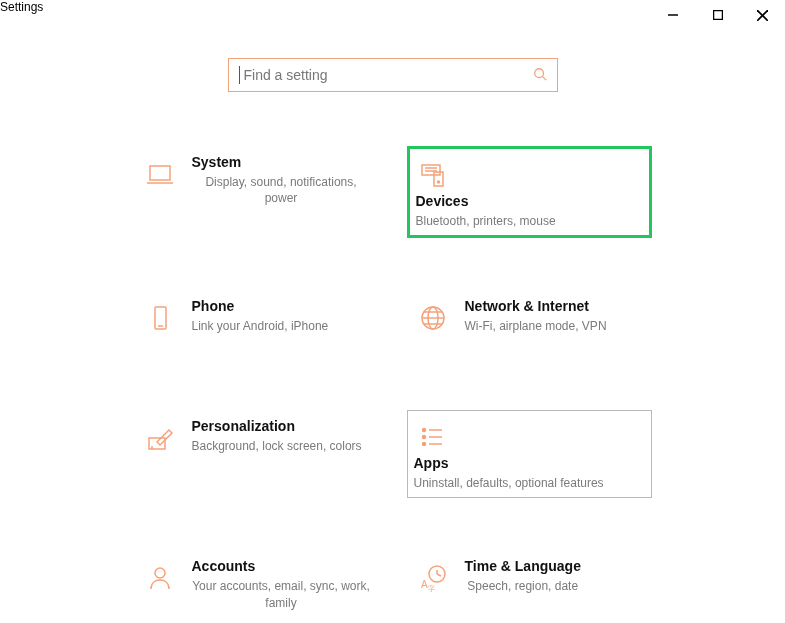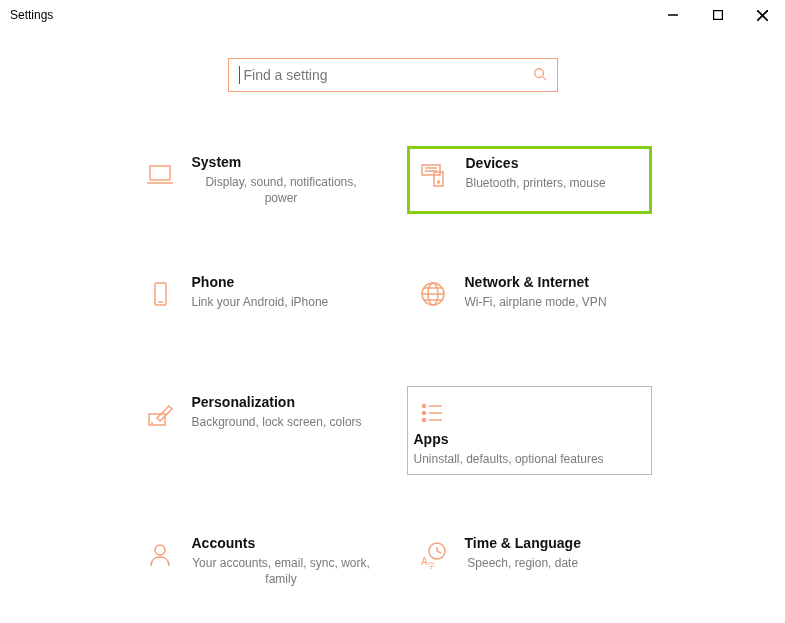--- a/index.html
+++ b/index.html
@@ -7,23 +7,21 @@
       font-family: "Segoe UI", Tahoma, sans-serif;
       background: #ffffff;
       width: 785px;
       height: 623px;
       overflow: hidden;
       font-size: 13px;
       color: #333;
     }
     .titlebar {
       display: flex;
-      align-items: center;
       height: 30px;
-      padding-left: 10px;
     }
     .titlebar .title {
       font-size: 12px;
       color: #000;
     }
     .win-controls {
       margin-left: auto;
       display: flex;
     }
     .win-btn {
@@ -75,21 +73,22 @@
       justify-content: center;
     }
     .tile {
       display: flex;
       align-items: flex-start;
       padding: 6px;
       border: 2px solid transparent;
       min-height: 68px;
     }
     .tile.highlight-red {
-      border: 3px solid #84cc16;
+      border: 3px solid #22c55e;
+      flex-direction: column;
     }
     .tile.highlight-gray {
       border: 1px solid #b9b9b9;
       flex-direction: column;
     }
     .tile .icon {
       width: 36px;
       height: 36px;
       flex: 0 0 36px;
       display: flex;

